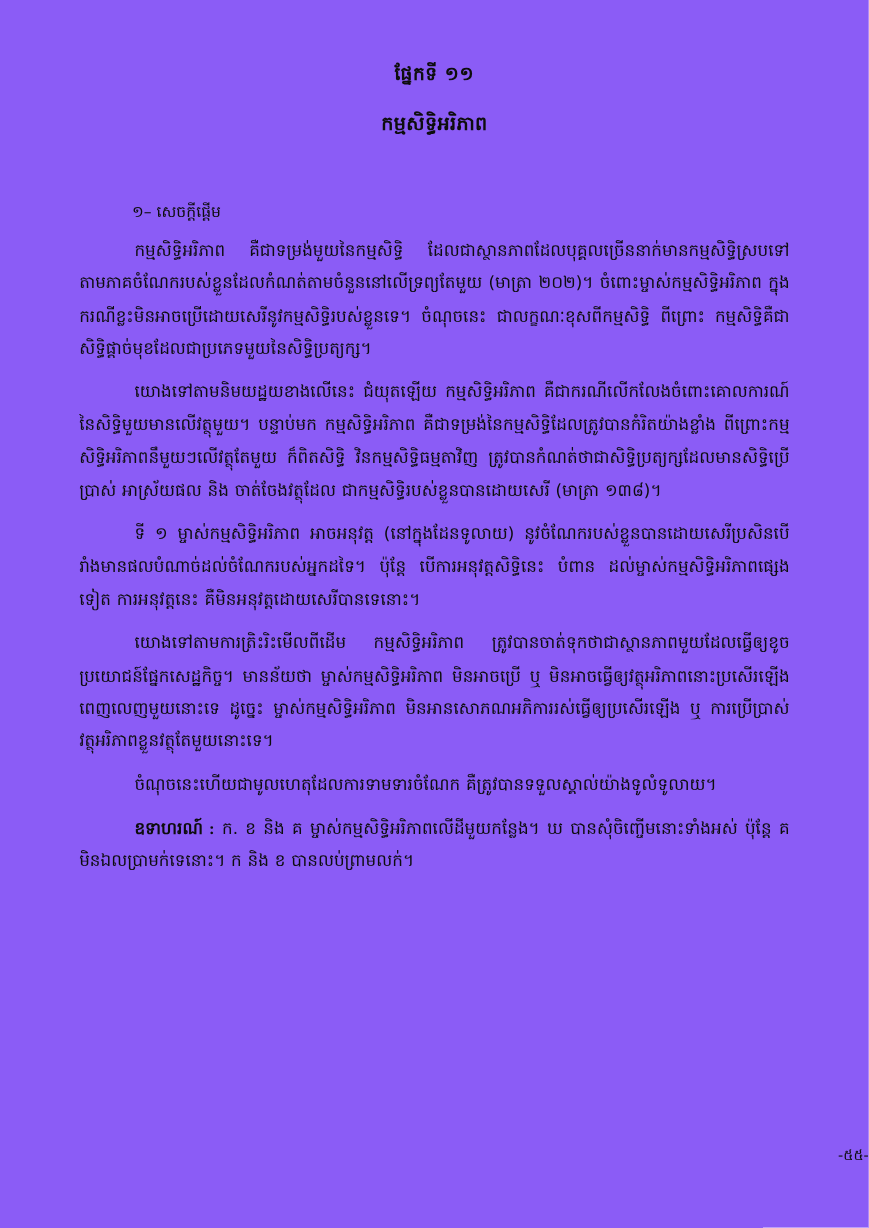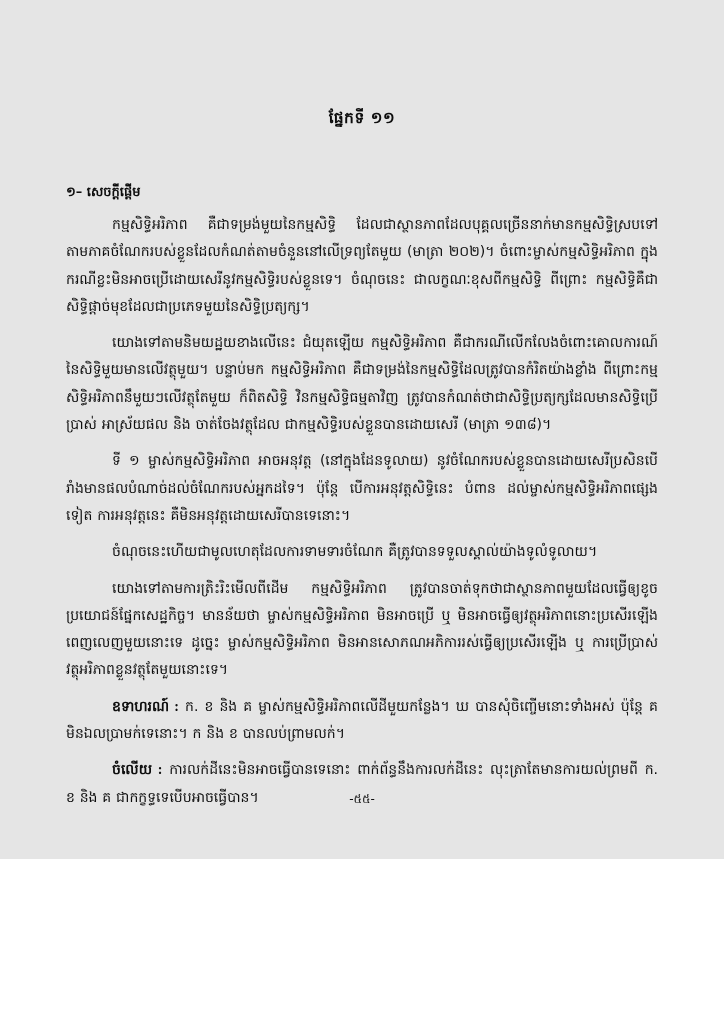--- a/index.html
+++ b/index.html
@@ -10,81 +10,82 @@
     width: 724px;
     height: 1023px;
     background: #ffffff;
     font-family: "DejaVu Sans", "Liberation Sans", sans-serif;
     color: #0d0d0d;
     overflow: hidden;
   }
   .page {
     position: relative;
     width: 724px;
-    height: 859px;
+    height: 1023px;
     box-sizing: border-box;
-    padding: 100px 66px 40px 66px;
-    background: #e5e5e5;
+    padding: 44px 66px 40px 66px;
+    background: #8b5cf6;
   }
   .chapter-line {
     text-align: center;
     font-size: 15.5px;
     font-weight: bold;
     letter-spacing: 0.5px;
     margin-top: 8px;
   }
   .chapter-title {
     text-align: center;
     font-size: 16px;
     font-weight: bold;
     margin-top: 17px;
     letter-spacing: 0.3px;
   }
   .section-heading {
     font-size: 13px;
-    font-weight: bold;
+    font-weight: normal;
     margin-top: 52px;
     text-align: left;
+    margin-left: 44px;
   }
   p.body {
     font-size: 14px;
     line-height: 1.95;
     text-align: justify;
     text-justify: inter-word;
     margin: 9px 0 0 0;
     text-indent: 46px;
     word-spacing: 0.4px;
   }
   .lead {
     font-weight: bold;
     font-family: Liberation Serif, serif;
   }
   .footer {
     position: absolute;
     left: 0;
     right: 0;
     bottom: 50px;
-    text-align: center;
+    text-align: right;
     font-size: 12px;
     margin-top: 16px;
   }
 </style>
 </head>
 <body>
 
 <div class="page">
 
   <div class="chapter-line">ផ្នែកទី ១១</div>
+  <div class="chapter-title">កម្មសិទ្ធិអរិភាព</div>
 
   <div class="section-heading">១– សេចក្ដីផ្ដើម</div>
 
   <p class="body">កម្មសិទ្ធិអរិភាព គឺជាទម្រង់មួយនៃកម្មសិទ្ធិ ដែលជាស្ថានភាពដែលបុគ្គលច្រើននាក់មានកម្មសិទ្ធិស្របទៅតាមភាគចំណែករបស់ខ្លួនដែលកំណត់តាមចំនួននៅលើទ្រព្យតែមួយ (មាត្រា ២០២)។ ចំពោះម្ចាស់កម្មសិទ្ធិអរិភាព ក្នុងករណីខ្លះមិនអាចប្រើដោយសេរីនូវកម្មសិទ្ធិរបស់ខ្លួនទេ។ ចំណុចនេះ ជាលក្ខណៈខុសពីកម្មសិទ្ធិ ពីព្រោះ កម្មសិទ្ធិគឺជា សិទ្ធិផ្ដាច់មុខដែលជាប្រភេទមួយនៃសិទ្ធិប្រត្យក្ស។</p>
   <p class="body">យោងទៅតាមនិមយដ្ឋយខាងលើនេះ ជំយុតឡើយ កម្មសិទ្ធិអរិភាព គឺជាករណីលើកលែងចំពោះគោលការណ៍នៃសិទ្ធិមួយមានលើវត្ថុមួយ។ បន្ទាប់មក កម្មសិទ្ធិអរិភាព គឺជាទម្រង់នៃកម្មសិទ្ធិដែលត្រូវបានកំរិតយ៉ាងខ្លាំង ពីព្រោះកម្មសិទ្ធិអរិភាពនឹមួយៗលើវត្ថុតែមួយ ក៏ពិតសិទ្ធិ វិនកម្មសិទ្ធិធម្មតាវិញ ត្រូវបានកំណត់ថាជាសិទ្ធិប្រត្យក្សដែលមានសិទ្ធិប្រើប្រាស់ អាស្រ័យផល និង ចាត់ចែងវត្ថុដែល ជាកម្មសិទ្ធិរបស់ខ្លួនបានដោយសេរី (មាត្រា ១៣៨)។</p>
   <p class="body">ទី ១ ម្ចាស់កម្មសិទ្ធិអរិភាព អាចអនុវត្ត (នៅក្នុងដែនទូលាយ) នូវចំណែករបស់ខ្លួនបានដោយសេរីប្រសិនបើ រាំងមានផលបំណាច់ដល់ចំណែករបស់អ្នកដទៃ។ ប៉ុន្តែ បើការអនុវត្តសិទ្ធិនេះ បំពាន ដល់ម្ចាស់កម្មសិទ្ធិអរិភាពផេ្សងទៀត ការអនុវត្តនេះ គឺមិនអនុវត្តដោយសេរីបានទេនោះ។</p>
+  <p class="body">យោងទៅតាមការត្រិះរិះមើលពីដើម កម្មសិទ្ធិអរិភាព ត្រូវបានចាត់ទុកថាជាស្ថានភាពមួយដែលធ្វើឲ្យខូចប្រយោជន៍ផ្នែកសេដ្ឋកិច្ច។ មានន័យថា ម្ចាស់កម្មសិទ្ធិអរិភាព មិនអាចប្រើ ឬ មិនអាចធ្វើឲ្យវត្ថុអរិភាពនោះប្រសើរឡើងពេញលេញមួយនោះទេ ដូច្នេះ ម្ចាស់កម្មសិទ្ធិអរិភាព មិនអានសោភណអភិការរស់ធ្វើឲ្យប្រសើរឡើង ឬ ការប្រើប្រាស់វត្ថុអរិភាពខ្លួនវត្ថុតែមួយនោះទេ។</p>
   <p class="body">ចំណុចនេះហើយជាមូលហេតុដែលការទាមទារចំណែក គឺត្រូវបានទទួលស្គាល់យ៉ាងទូលំទូលាយ។</p>
-  <p class="body">យោងទៅតាមការត្រិះរិះមើលពីដើម កម្មសិទ្ធិអរិភាព ត្រូវបានចាត់ទុកថាជាស្ថានភាពមួយដែលធ្វើឲ្យខូចប្រយោជន៍ផ្នែកសេដ្ឋកិច្ច។ មានន័យថា ម្ចាស់កម្មសិទ្ធិអរិភាព មិនអាចប្រើ ឬ មិនអាចធ្វើឲ្យវត្ថុអរិភាពនោះប្រសើរឡើងពេញលេញមួយនោះទេ ដូច្នេះ ម្ចាស់កម្មសិទ្ធិអរិភាព មិនអានសោភណអភិការរស់ធ្វើឲ្យប្រសើរឡើង ឬ ការប្រើប្រាស់វត្ថុអរិភាពខ្លួនវត្ថុតែមួយនោះទេ។</p>
 
   <p class="body"><span class="lead">ឧទាហរណ៍ :</span> <span>ក. ខ និង គ ម្ចាស់កម្មសិទ្ធិអរិភាពលើដីមួយកន្លែង។ ឃ បានសុំចិញ្ចើមនោះទាំងអស់ ប៉ុន្តែ គ មិនឯលប្រាមក់ទេនោះ។ ក និង ខ បានលប់ព្រាមលក់។</span></p>
 
-  <p class="body"><span class="lead">ចំលើយ :</span> <span>ការលក់ដីនេះមិនអាចធ្វើបានទេនោះ ពាក់ព័ន្ធនឹងការលក់ដីនេះ លុះត្រាតែមានការយល់ព្រមពី ក. ខ និង គ ជាកក្ខទ្ធទេបើបអាចធ្វើបាន។</span></p>
 
   <div class="footer">-៥៥-</div>
 </div>
 
 </body></html>

